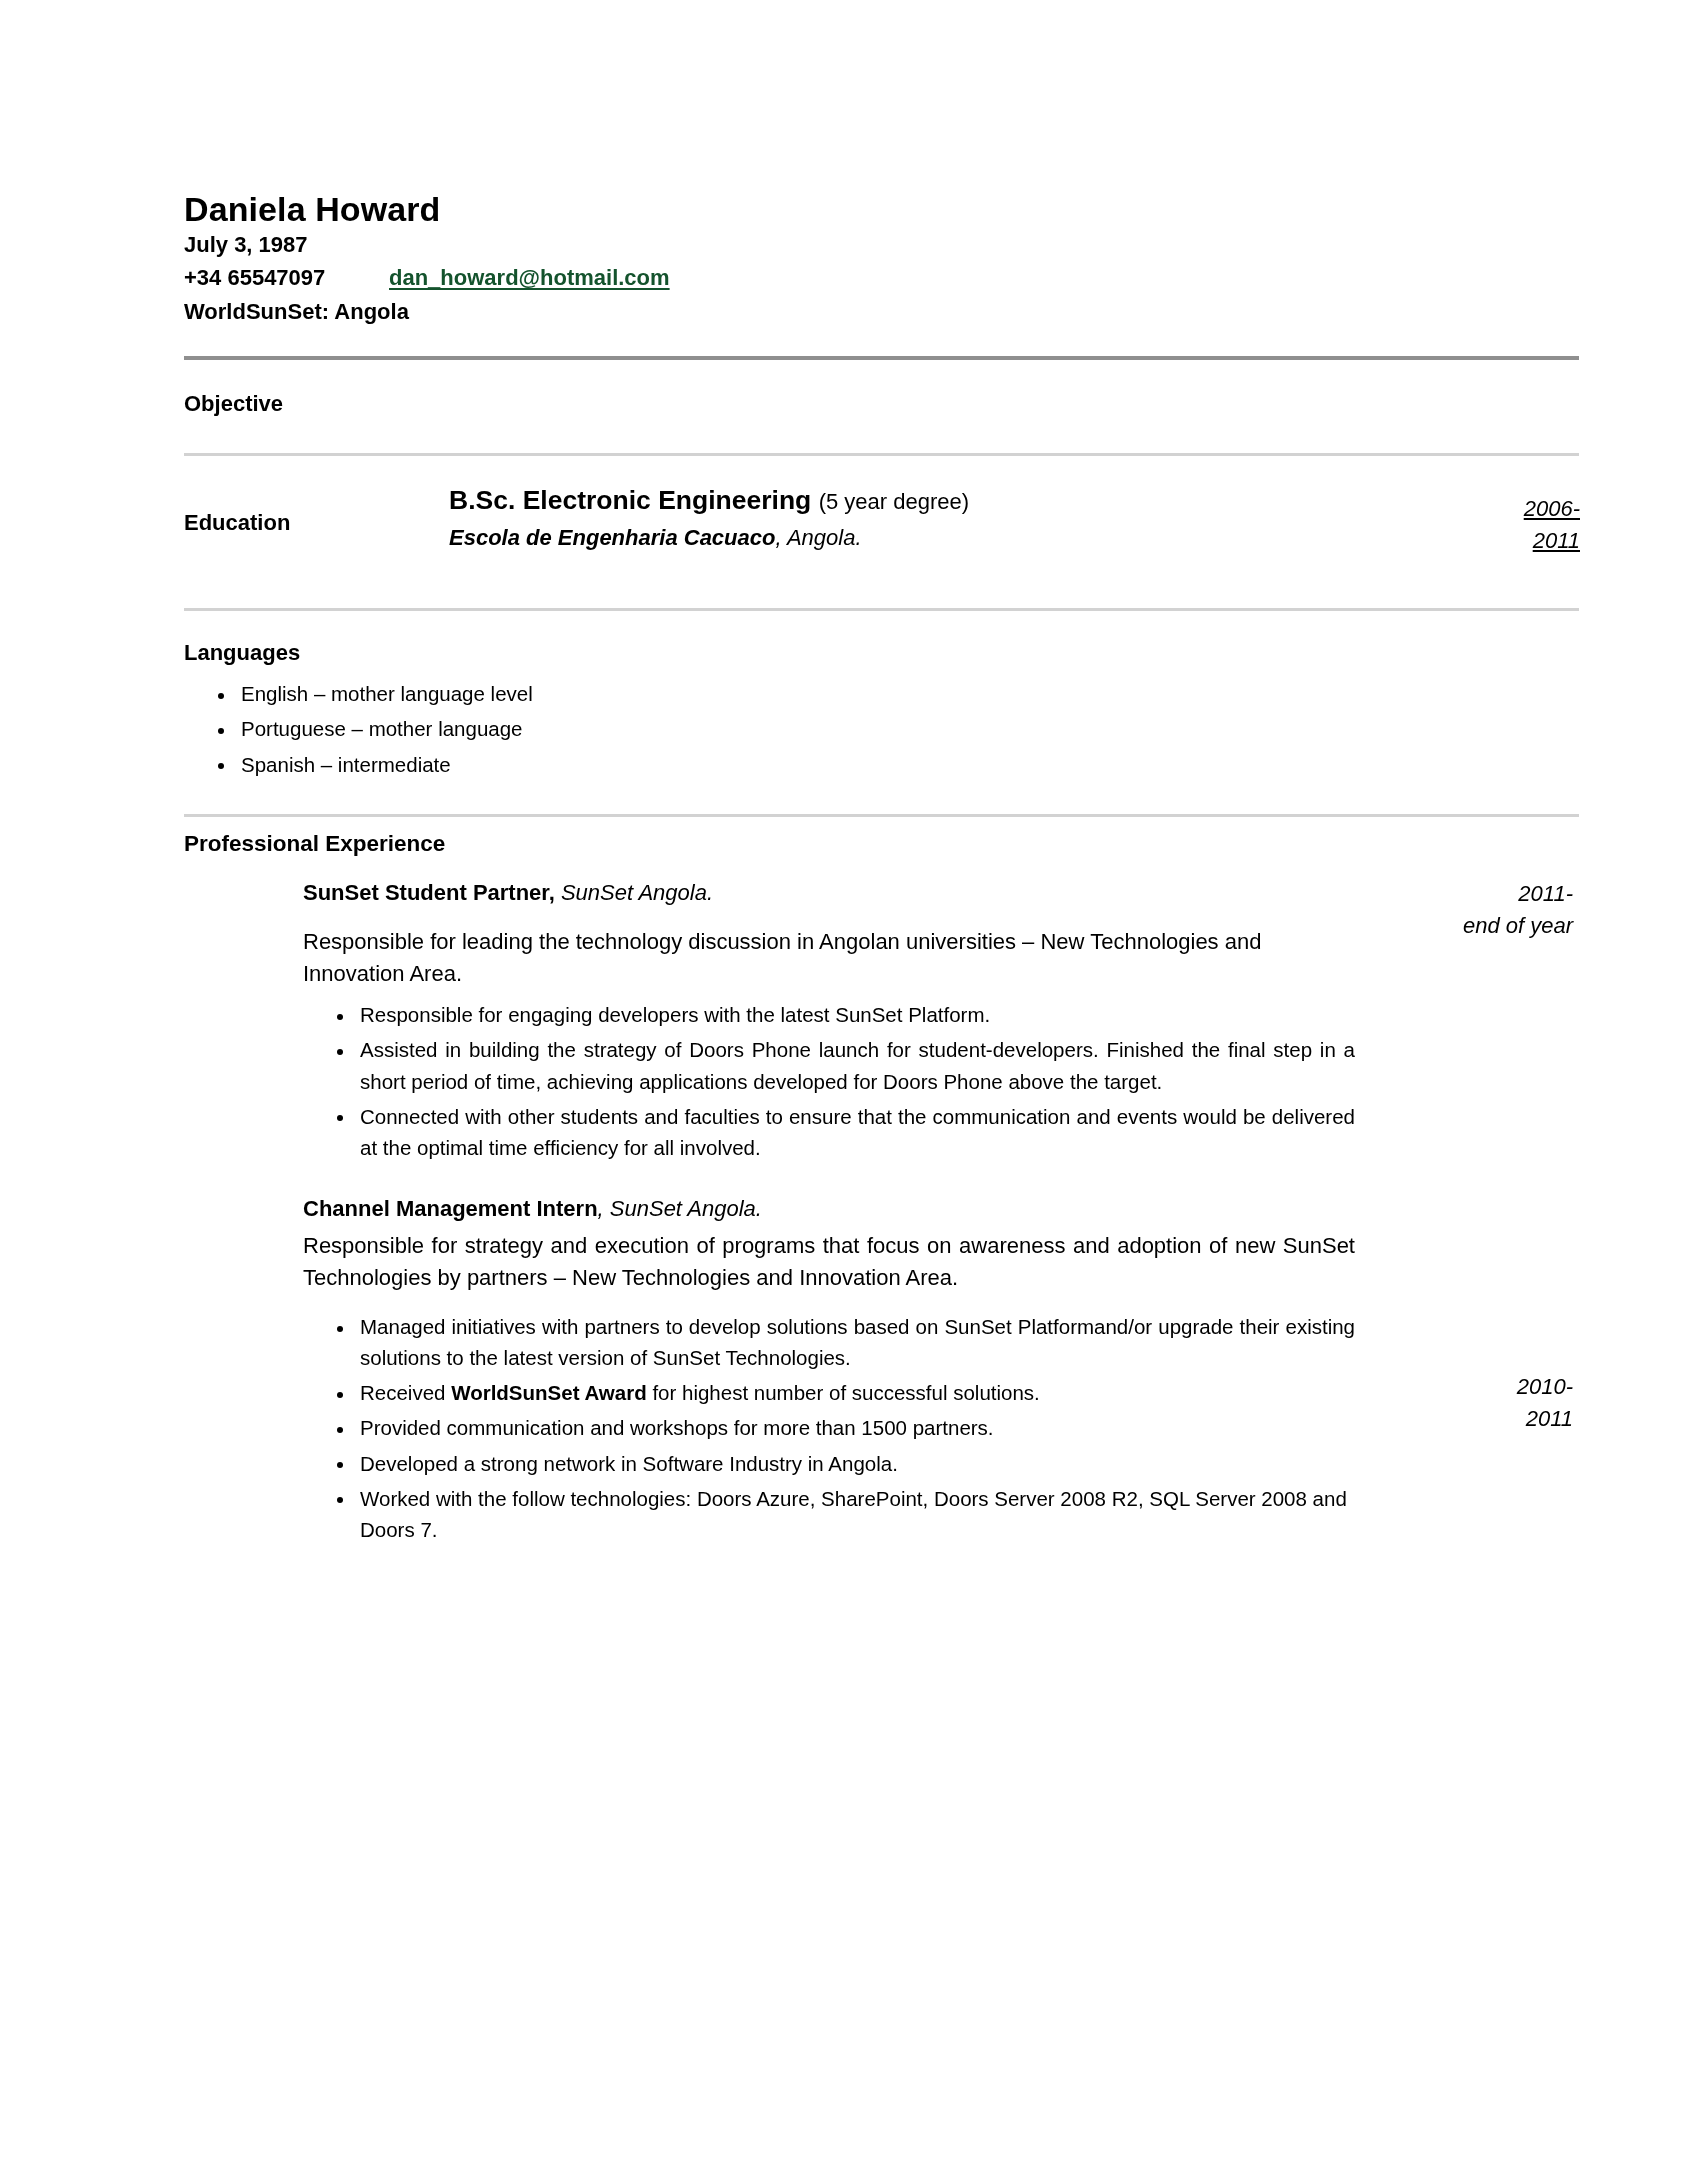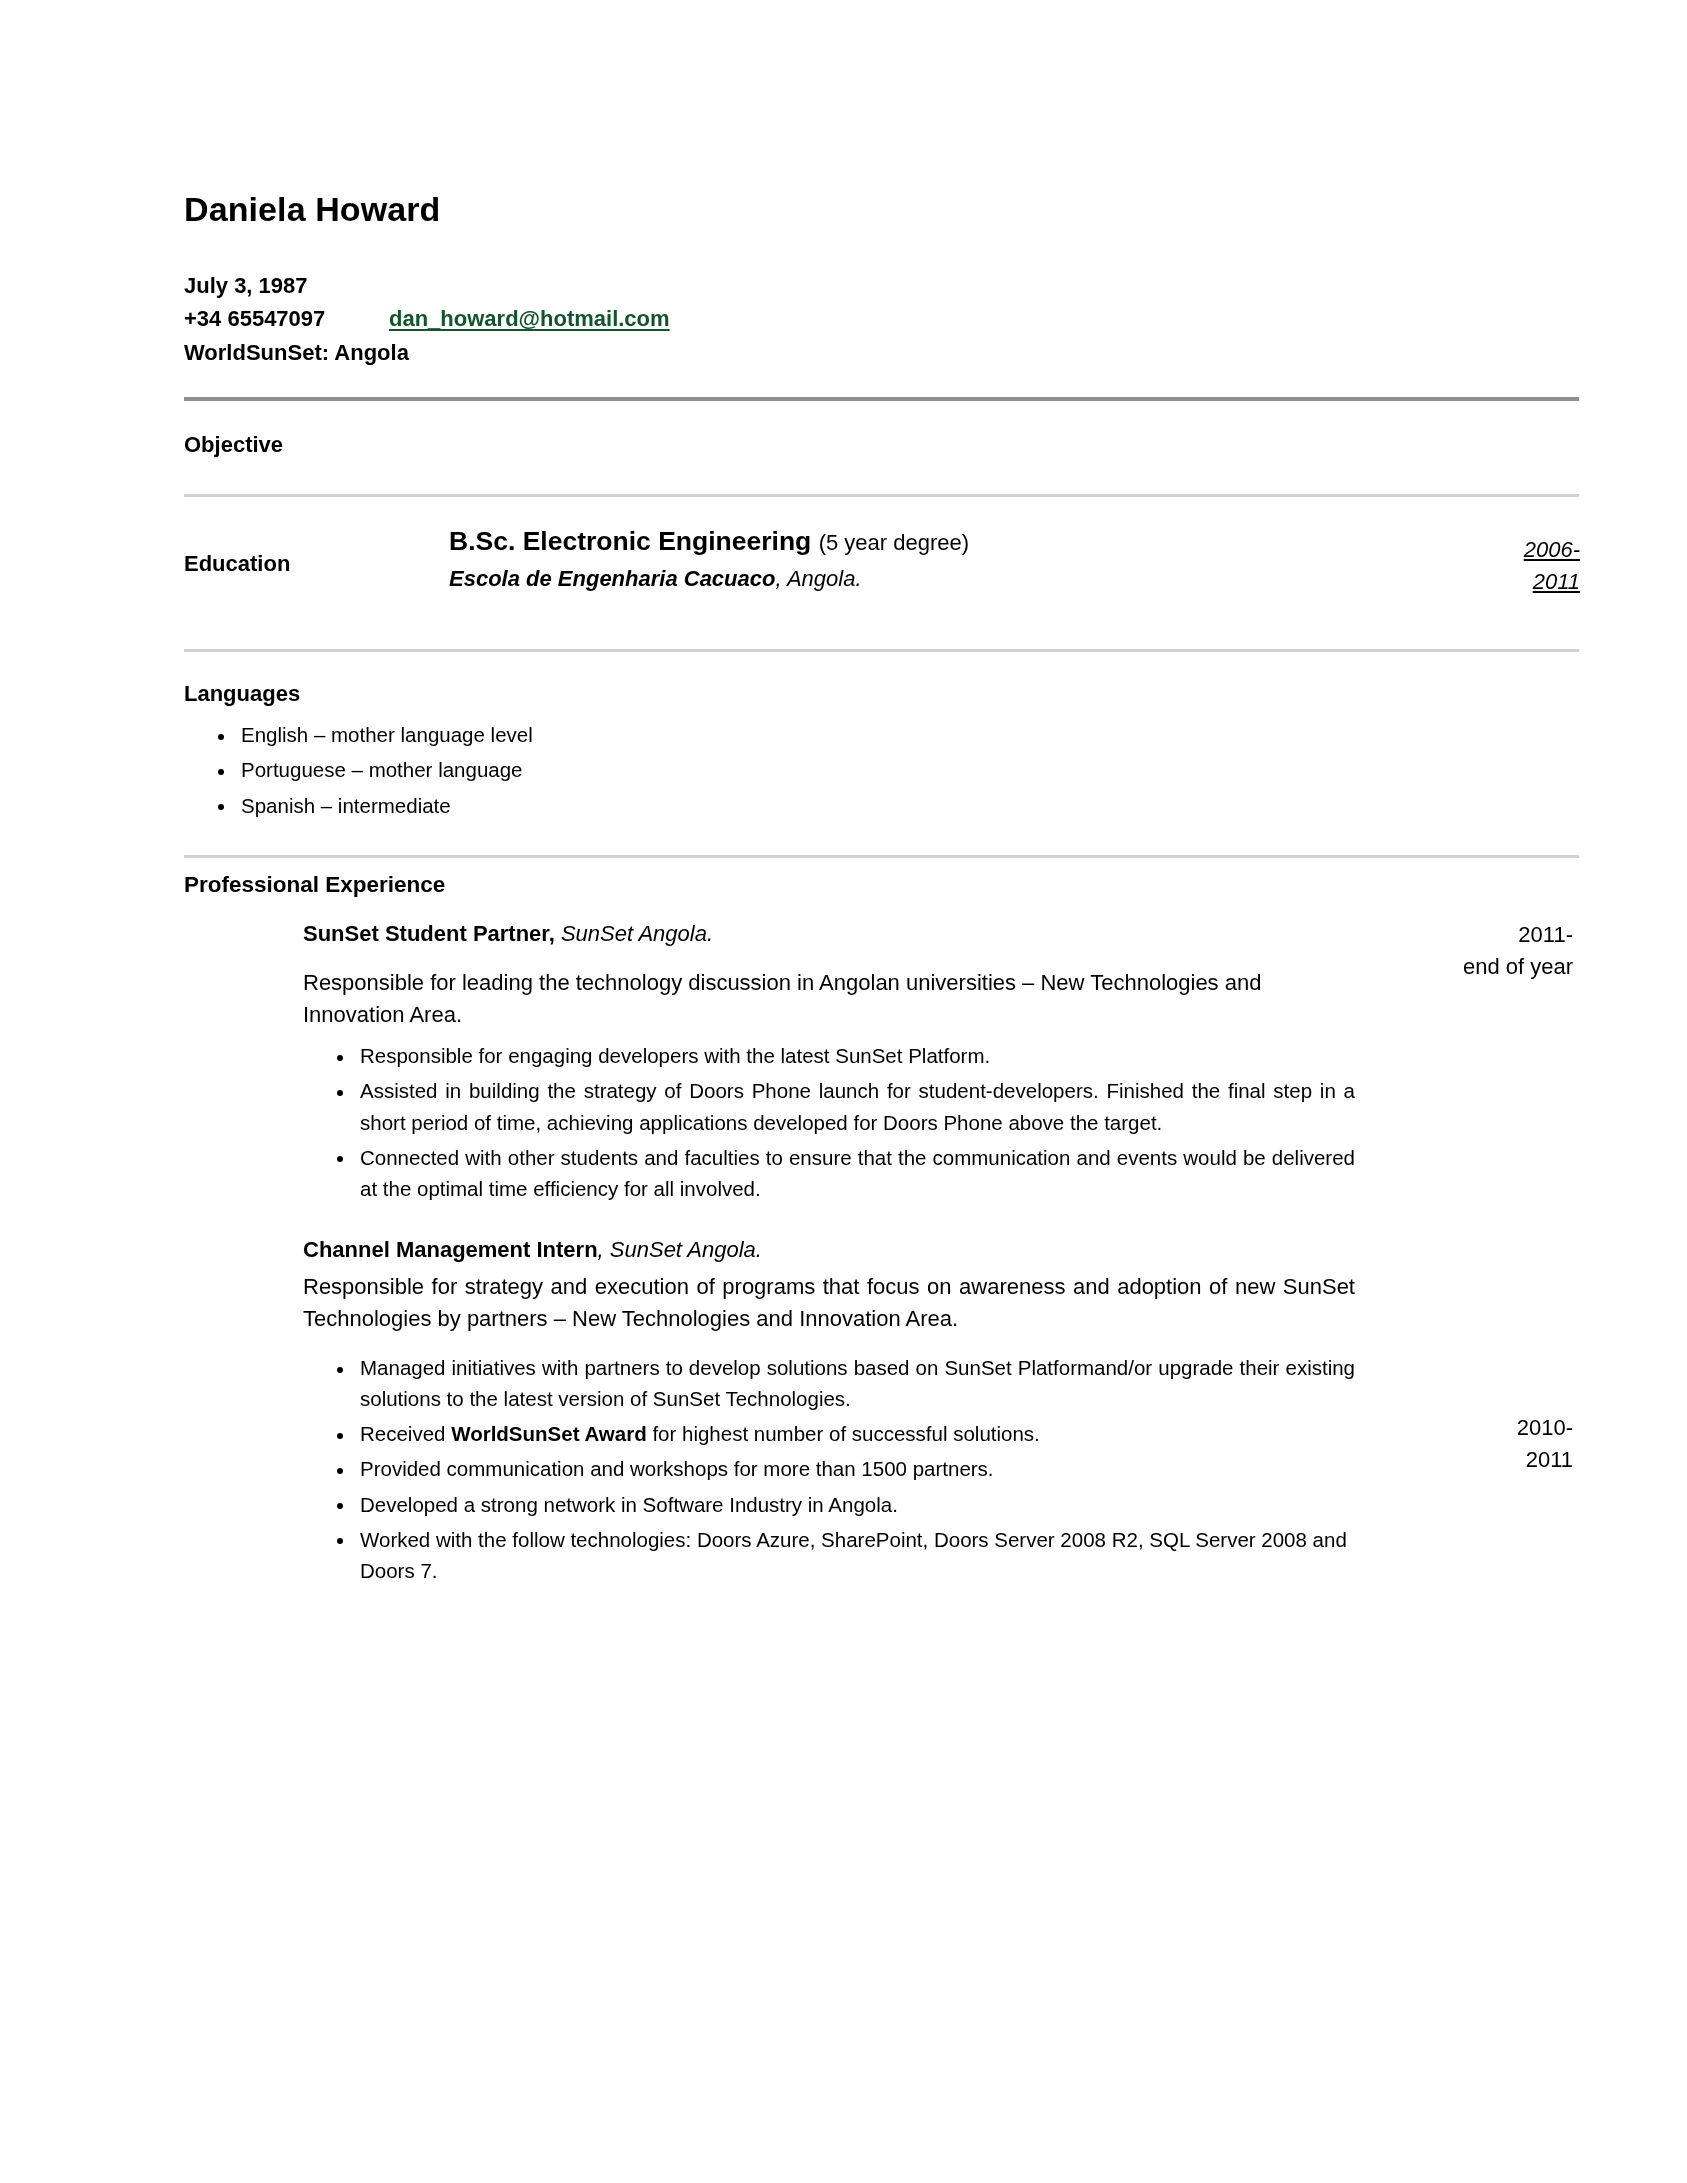--- a/index.html
+++ b/index.html
@@ -35,21 +35,20 @@
   .name {
     font-size: 34px;
     font-weight: bold;
     letter-spacing: 0.1px;
     margin: 0;
     padding-top: 192px;
     line-height: 1.05;
   }
 
   .contact-block {
-    margin-top: 41px;
     font-size: 22px;
     font-weight: bold;
     line-height: 1.52;
   }
   .contact-row {
     display: block;
     white-space: nowrap;
   }
   .phone-cell {
     display: inline-block;
@@ -205,20 +204,21 @@
   .job-main {
     flex: 1 1 auto;
     padding-left: 119px;
     max-width: 1052px;
   }
   .job-date {
     width: 218px;
     flex: 0 0 218px;
     text-align: right;
     font-size: 22px;
+    font-style: italic;
     line-height: 1.46;
   }
   .job-title {
     font-size: 22px;
     line-height: 1.4;
     margin: 0 0 17px 0;
   }
   .job-title .role {
     font-weight: bold;
   }

